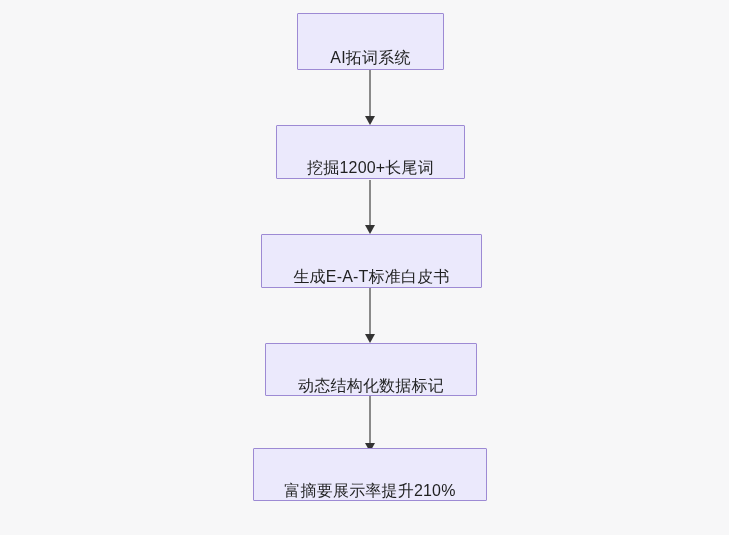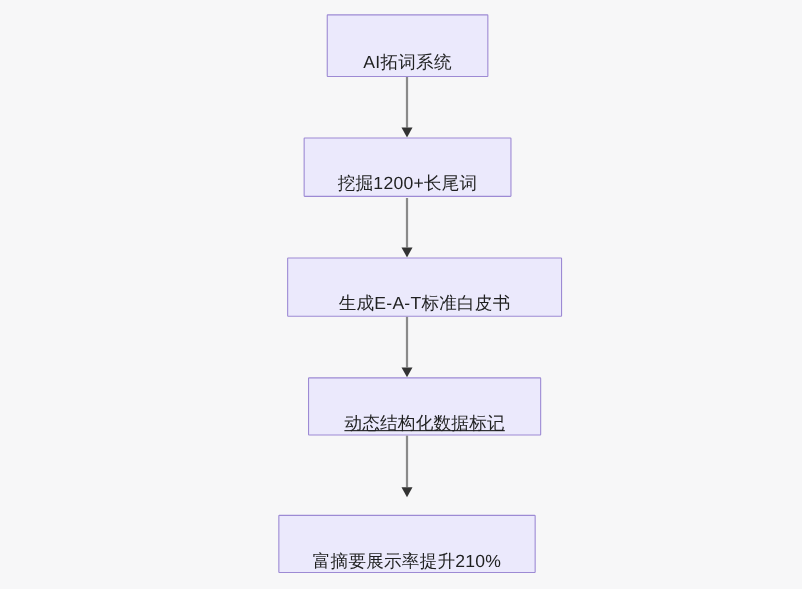--- a/index.html
+++ b/index.html
@@ -38,23 +38,23 @@
 
   .node-label {
     display: block;
     text-align: left;
     margin-top: 32px;
   }
 
   
   #node-0 { left: 297px; top: 13px;  width: 147px; height: 57px; }
   #node-1 { left: 276px; top: 125px; width: 189px; height: 54px; }
-  #node-2 { left: 261px; top: 234px; width: 250px; height: 54px; }
-  #node-3 { left: 280px; top: 343px; width: 212px; height: 53px; text-decoration: underline; }
-  #node-4 { left: 253px; top: 468px; width: 234px; height: 53px; }
+  #node-2 { left: 261px; top: 234px; width: 221px; height: 54px; }
+  #node-3 { left: 265px; top: 343px; width: 212px; height: 53px; }
+  #node-4 { left: 253px; top: 448px; width: 234px; height: 53px; }
 
   .connector {
     position: absolute;
     left: 363px;
     width: 14px;
     pointer-events: none;
   }
   .connector .stem {
     position: absolute;
     left: 6px;

